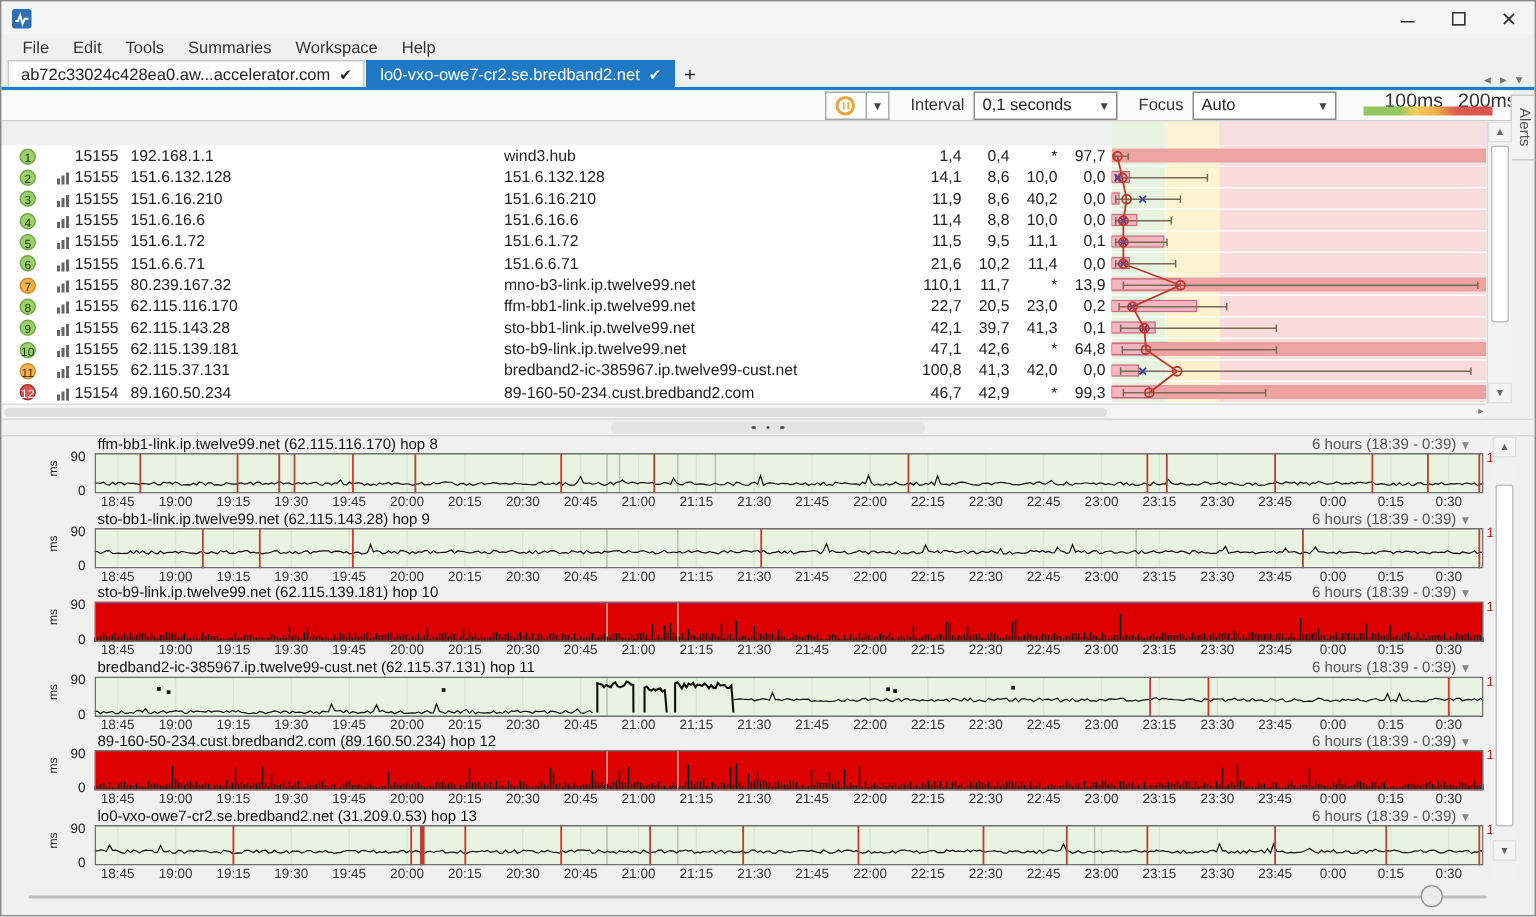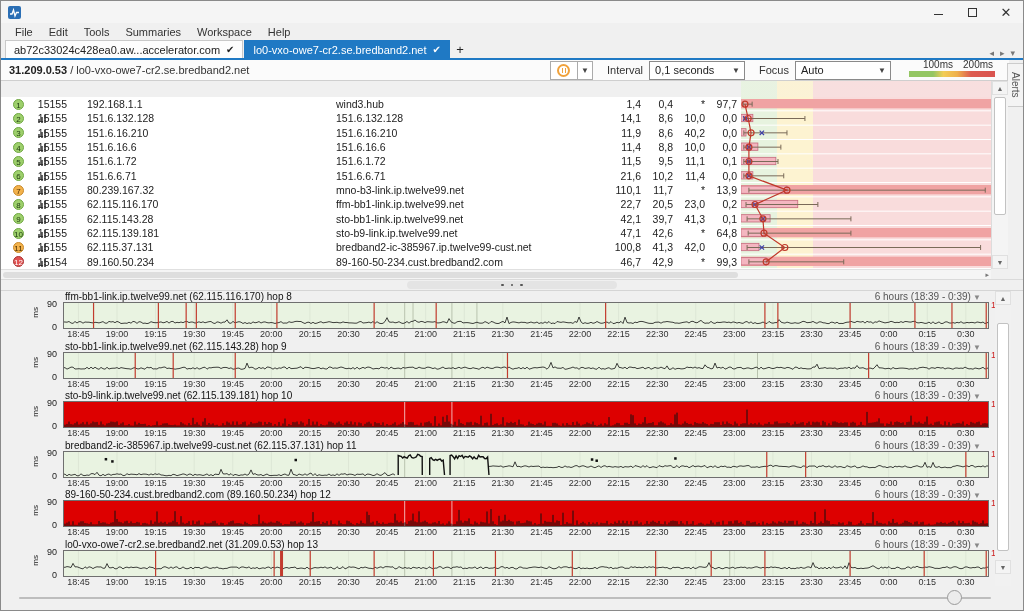--- a/index.html
+++ b/index.html
@@ -39,40 +39,40 @@
   #controls { margin-left:auto; display:flex; align-items:center; gap:4px; padding-right:14px; }
   #pause-wrap { display:flex; }
   #pause-button { width:28px; height:19px; background:#fff; border:1px solid #ababab; display:flex; align-items:center; justify-content:center; }
   .pause-circle { width:13px; height:13px; border:2px solid #f0a23c; border-radius:50%; display:flex; align-items:center; justify-content:center; gap:1.5px; }
   .pause-circle i { display:block; width:1.5px; height:5px; background:#f0a23c; }
   #pause-dd { width:15px; height:19px; background:#fff; border:1px solid #ababab; border-left:none; display:flex; align-items:center; justify-content:center; font-size:8px; color:#444; }
   .ctl-label { font-size:11px; color:#333; margin:0 2px 0 10px; }
   .select { width:96px; height:19px; background:#fff; border:1px solid #8a8a8a; font-size:11px; color:#222; display:flex; align-items:center; padding-left:5px; position:relative; }
   .select .chev { position:absolute; right:4px; font-size:8px; color:#444; }
   #scale-legend { margin-left:14px; width:86px; position:relative; height:20px; }
-  #scale-legend .lbls { position:absolute; top:-1px; left:0; width:100%; display:flex; font-size:10px; color:#333; }
+  #scale-legend .lbls { position:absolute; top:-1px; left:0; width:100%; display:flex; font-size:13px; color:#333; }
   #scale-legend .lbls span:first-child { margin-left:14px; }
   #scale-legend .lbls span:last-child { margin-left:10px; }
   #scale-legend .bar { position:absolute; top:11px; left:0; width:100%; height:6px;
      background:linear-gradient(to right,#94c663 0%,#94c663 28%,#f2cd56 40%,#efb04c 56%,#dd5b4f 72%,#d9534f 100%); }
   
   #alerts-tab { position:absolute; top:62px; right:0px; width:16px; height:44px; background:#f4f4f4; border:1px solid #cccccc; border-right:none; display:flex; align-items:center; justify-content:center; }
   #alerts-tab span { writing-mode:vertical-rl; font-size:10px; color:#555; }
   
   #table-header { position:absolute; top:80px; left:0; width:990px; height:16px; background:#f3f3f3; border-bottom:1px solid #d4d4d4; font-size:11px; color:#333; }
   #table-header span { position:absolute; top:1px; }
   .hdr-div { position:absolute; top:2px; width:1px; height:12px; background:#d9d9d9; }
   #lat-header-tint { position:absolute; top:80px; left:740px; width:250px; height:16px;
      background:linear-gradient(to right,#e7f3df 0,#e7f3df 36px,#fdf3d1 36px,#fdf3d1 72px,#f9dcdc 72px,#f9dcdc 100%); opacity:.85; }
   #rows { position:absolute; top:96px; left:0; width:990px; height:172px; background:#fff; }
   .trow { position:absolute; left:0; width:990px; height:14.33px; font-size:10.5px; color:#222; }
   .trow span { position:absolute; top:1px; white-space:nowrap; }
   .c-icon { left:37px; top:4px !important; display:flex; align-items:flex-end; gap:1px; height:8px; }
   .c-icon i { display:block; width:2px; background:#666; }
-  .c-count { left:32px; width:34px; text-align:right; }
+  .c-count { left:44px; width:34px; text-align:right; }
   .c-ip { left:86px; }
   .c-name { left:335px; }
   .c-avg { left:598px; width:42px; text-align:right; }
   .c-min { left:634px; width:38px; text-align:right; }
   .c-cur { left:666px; width:38px; text-align:right; }
   .c-pl  { left:698px; width:38px; text-align:right; }
   .hop-badge { position:absolute; left:12px; top:1.5px; width:11px; height:11px; border-radius:50%; font-size:8px; line-height:11px; text-align:center; color:#1d3a10; }
   .hop-green  { background:#9ed06c; border:1px solid #71a844; }
   .hop-orange { background:#f3b24b; border:1px solid #c98a2c; color:#4a3000; }
   .hop-red    { background:#e05252; border:1px solid #a83232; color:#fff; }
@@ -155,23 +155,20 @@
     <div id="new-tab">+</div>
     <div id="tab-nav">
       <span>◂</span>
       <span>▸</span>
       <span>▾</span>
     </div>
   </div>
   <div id="accent-line"></div>
 
   <div id="toolbar">
-    <div id="target-line">
-      <span class="ip">31.209.0.53</span><span> / </span><span>lo0-vxo-owe7-cr2.se.bredband2.net</span>
-    </div>
     <div id="controls">
       <div id="pause-wrap">
         <div id="pause-button">
           <span class="pause-circle">
               <i></i>
               <i></i>
             </span>
         </div>
         <div id="pause-dd">
             <span>▼</span>

